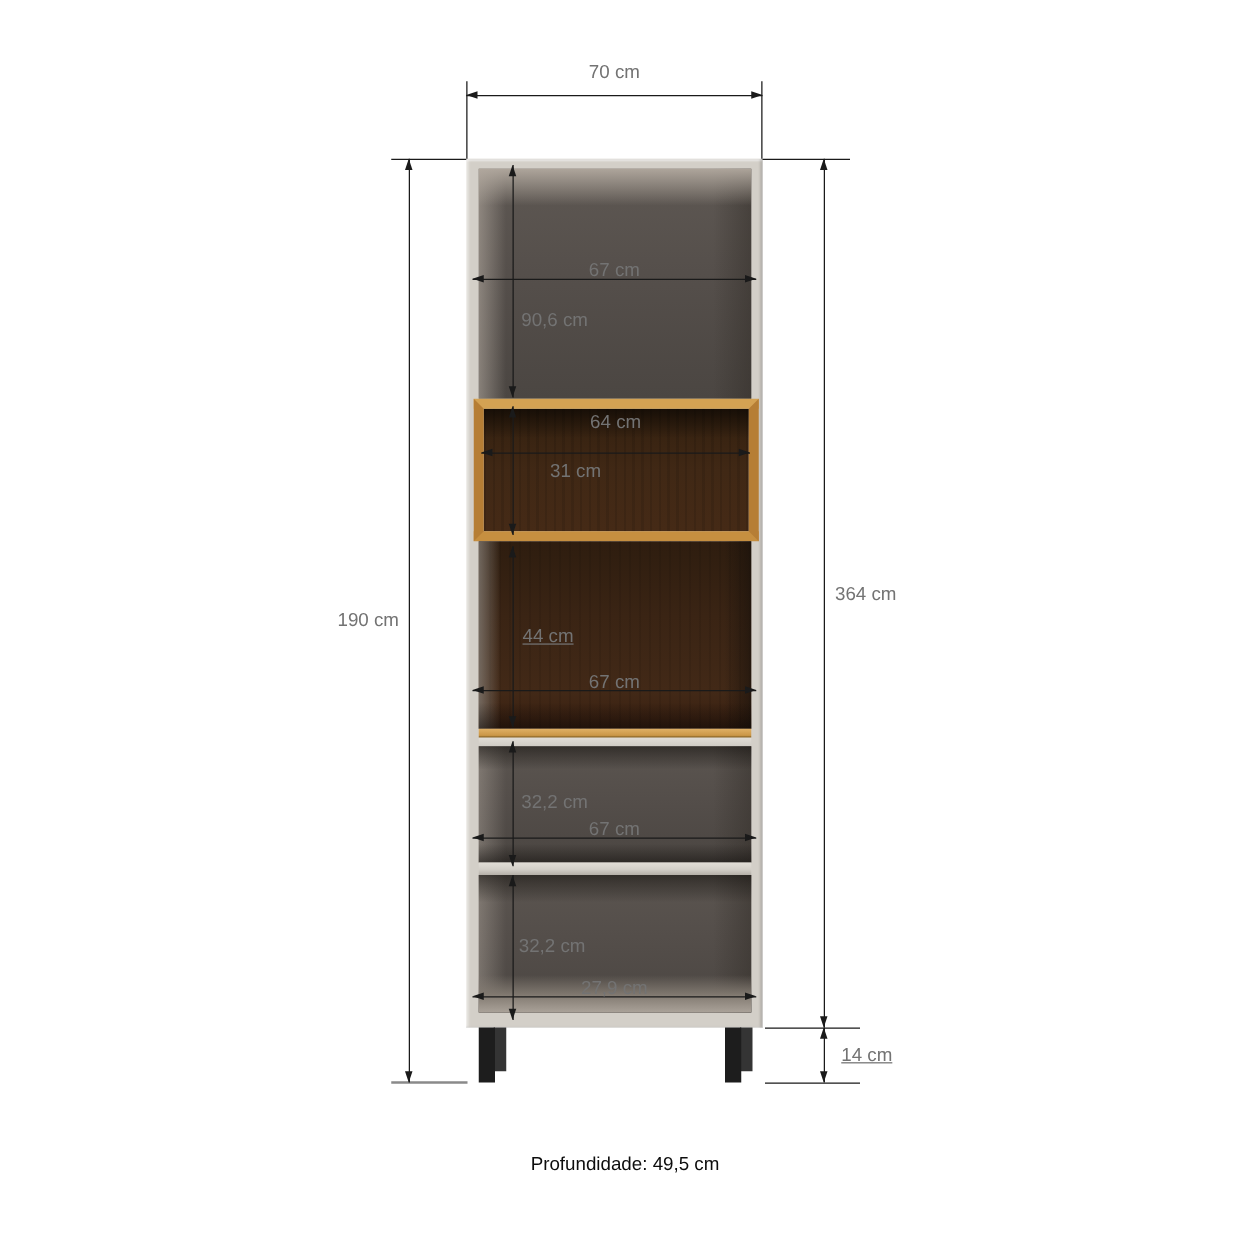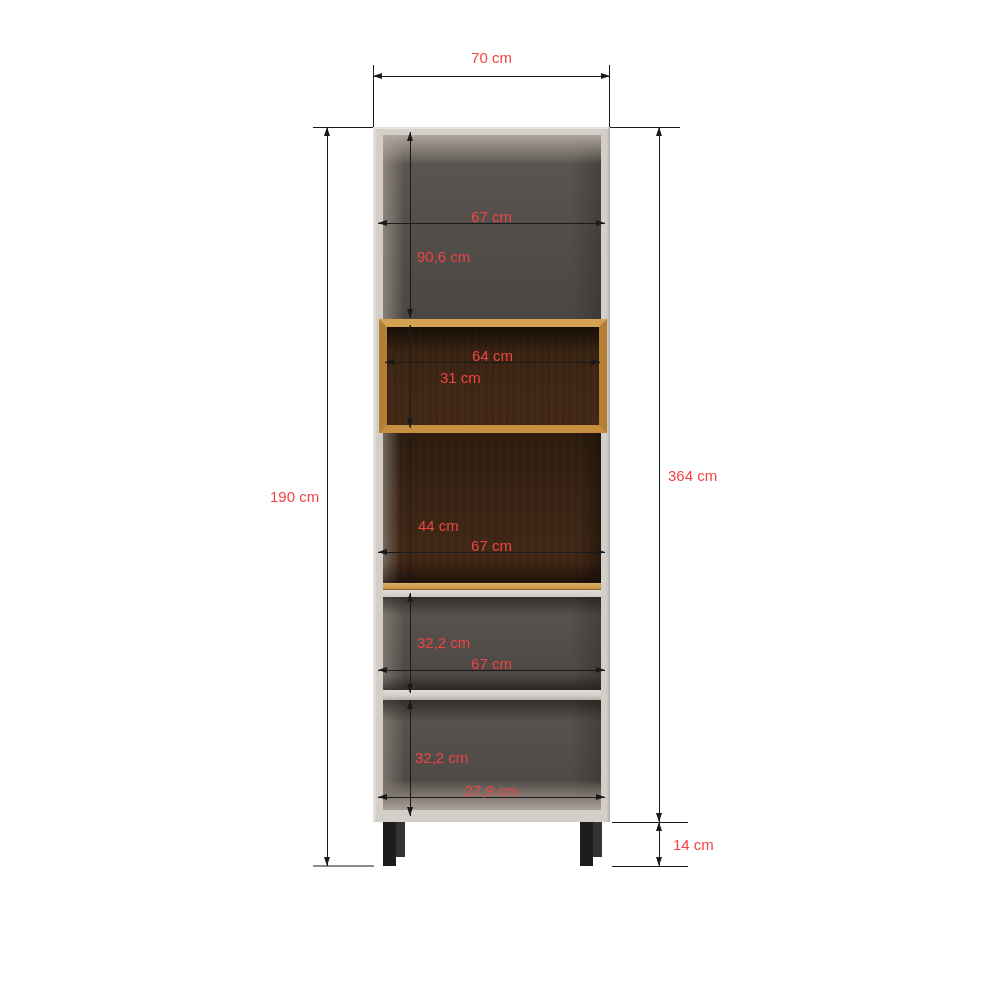--- a/index.html
+++ b/index.html
@@ -75,21 +75,21 @@
   .dim-v { width:1px; }
   .dim-v::before, .dim-v::after {
     content:""; position:absolute; left:-3px; width:0; height:0;
     border-left:3.5px solid transparent; border-right:3.5px solid transparent;
   }
   .dim-v::before { top:0; border-bottom:9px solid #1a1a1a; }
   .dim-v::after { bottom:0; border-top:9px solid #1a1a1a; }
   .ext-h { height:1px; }
   .ext-v { width:1px; }
   .lbl {
-    position:absolute; font-size:15px; color:#ef4444;
+    position:absolute; font-size:15px; color:#737373;
     white-space:nowrap; z-index:6; line-height:1.1;
   }
   .lbl.c { text-align:center; }
   .lbl.vmid { transform:translateY(-50%); }
   .footer-note { font-size:15px; color:#0d0d0d; }
 </style>
 </head>
 <body>
 
 <div id="stage">
@@ -119,41 +119,42 @@
   <div class="dim-v" style="left:327px; top:127px; height:739px;"></div>
   <div class="lbl vmid" style="left:270px; top:497px;">190 cm</div>
 
   <div class="ext ext-h" style="left:610px; top:127px; width:70px;"></div>
   <div class="dim-v" style="left:659px; top:127px; height:695px;"></div>
   <div class="lbl vmid" style="left:668px; top:476px;">364 cm</div>
 
   <div class="ext ext-h" style="left:612px; top:822px; width:76px;"></div>
   <div class="ext ext-h" style="left:612px; top:866px; width:76px;"></div>
   <div class="dim-v" style="left:659px; top:822px; height:44px;"></div>
-  <div class="lbl vmid" style="left:673px; top:845px;">14 cm</div>
+  <div class="lbl vmid" style="left:673px; top:845px;text-decoration:underline;">14 cm</div>
 
   <div class="dim-h" style="left:378px; top:223px; width:227px;"></div>
   <div class="lbl c" style="left:378px; top:209px; width:227px;">67 cm</div>
   <div class="dim-v" style="left:410px; top:132px; height:186px;"></div>
   <div class="lbl vmid" style="left:417px; top:257px;">90,6 cm</div>
 
   <div class="dim-h" style="left:385px; top:362px; width:215px;"></div>
-  <div class="lbl c" style="left:385px; top:348px; width:215px;">64 cm</div>
+  <div class="lbl c" style="left:385px; top:330px; width:215px;">64 cm</div>
   <div class="dim-v" style="left:410px; top:325px; height:103px;"></div>
   <div class="lbl vmid" style="left:416px; top:378px;margin-left:24px;">31 cm</div>
 
   <div class="dim-v" style="left:410px; top:437px; height:145px;"></div>
-  <div class="lbl vmid" style="left:418px; top:526px;">44 cm</div>
+  <div class="lbl vmid" style="left:418px; top:510px;text-decoration:underline;">44 cm</div>
   <div class="dim-h" style="left:378px; top:552px; width:227px;"></div>
   <div class="lbl c" style="left:378px; top:538px; width:227px;">67 cm</div>
 
   <div class="dim-v" style="left:410px; top:593px; height:100px;"></div>
   <div class="lbl vmid" style="left:417px; top:643px;">32,2 cm</div>
   <div class="dim-h" style="left:378px; top:670px; width:227px;"></div>
   <div class="lbl c" style="left:378px; top:656px; width:227px;">67 cm</div>
 
   <div class="dim-v" style="left:410px; top:700px; height:116px;"></div>
   <div class="lbl vmid" style="left:415px; top:758px;">32,2 cm</div>
   <div class="dim-h" style="left:378px; top:797px; width:227px;"></div>
   <div class="lbl c" style="left:378px; top:783px; width:227px;">27,9 cm</div>
 
+  <div class="lbl c footer-note" style="left:350px; top:924px; width:300px;">Profundidade: 49,5 cm</div>
 
 </div>
 
 </body></html>

